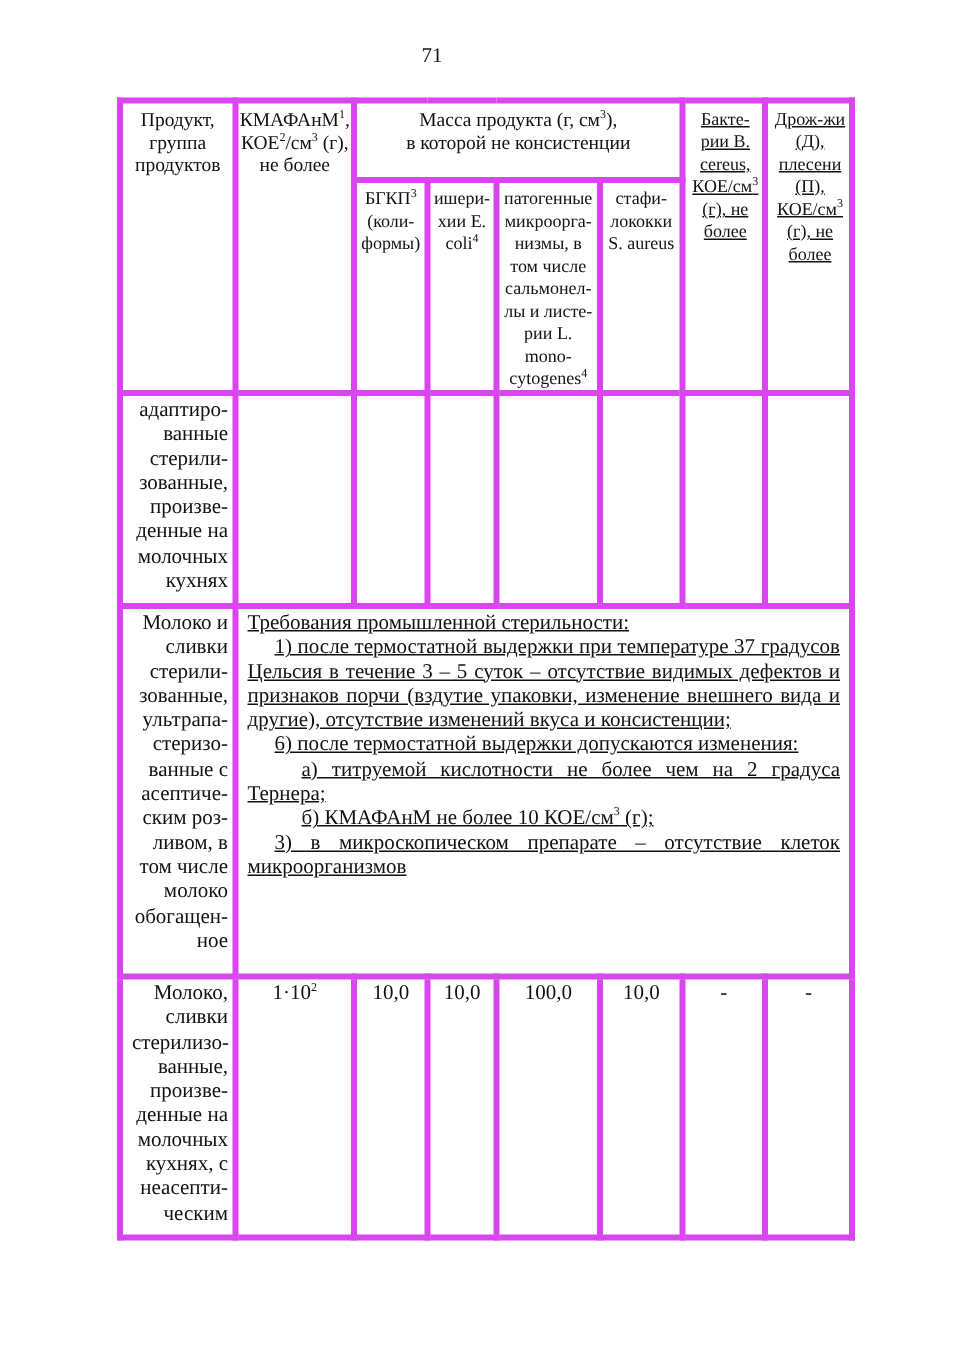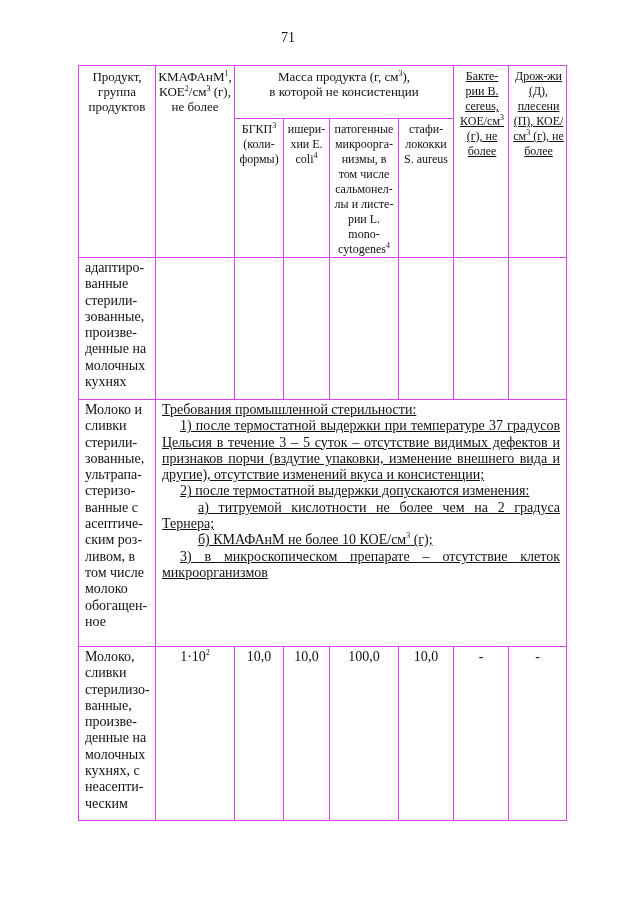--- a/index.html
+++ b/index.html
@@ -2,25 +2,25 @@
 <html><head>
 <meta charset="utf-8">
 <style>
   html, body { margin: 0; padding: 0; background: #ffffff; }
   body { width: 640px; height: 905px; position: relative; overflow: hidden;
          font-family: "Liberation Serif", "DejaVu Serif", serif; color: #111; }
   .page-number { position: absolute; top: 30px; left: 0; width: 576px; text-align: center;
                  font-size: 14px; }
   table.spec { position: absolute; left: 78px; top: 65px; border-collapse: collapse;
                table-layout: fixed; width: 488px; }
-  table.spec td { border: 1px solid #d946ef; vertical-align: top; padding: 0; }
+  table.spec td { border: 4px solid #d946ef; vertical-align: top; padding: 0; }
   .hdr { font-size: 13px; line-height: 15px; text-align: center; padding-top: 3px !important; }
   .sub { font-size: 12px; line-height: 15px; text-align: center; padding: 3px 2px 0 2px !important; }
   .subr { font-size: 12px; line-height: 15px; text-align: center; padding: 3px 2px 0 4px !important; text-decoration: underline; }
-  .prod { font-size: 14px; line-height: 16.3px; padding: 2px 3px 0 6px !important; text-align: left; }
+  .prod { font-size: 14px; line-height: 16.3px; padding: 2px 3px 0 6px !important; text-align: right; }
   .req { font-size: 14px; line-height: 16.3px; padding: 2px 6px 0 6px !important; text-align: justify; }
   .req .ln { display: block; text-decoration: underline; }
   .req .ind1 { text-indent: 18px; }
   .val { font-size: 14px; line-height: 16px; text-align: center; padding-top: 2px !important; }
   sup { font-size: 8px; vertical-align: super; line-height: 0; }
 </style>
 </head>
 <body>
 
 <div class="page-number">71</div>
@@ -73,21 +73,21 @@
     <td></td>
     <td></td>
     <td></td>
   </tr>
 
   <tr style="height:247px">
     <td class="prod">Молоко и сливки стерили-зованные, ультрапа-стеризо-ванные с асептиче-ским роз-ливом, в том числе молоко обогащен-ное</td>
     <td colspan="7" class="req">
       <span class="ln">Требования промышленной стерильности:</span>
       <span class="ln ind1">1) после термостатной выдержки при температуре 37 градусов Цельсия в течение 3 – 5 суток – отсутствие видимых дефектов и признаков порчи (вздутие упаковки, изменение внешнего вида и другие), отсутствие изменений вкуса и консистенции;</span>
-      <span class="ln ind1">2) после термостатной выдержки допускаются изменения:</span>
+      <span class="ln ind1">6) после термостатной выдержки допускаются изменения:</span>
       <span class="ln" style="text-indent:36px">а) титруемой кислотности не более чем на 2 градуса Тернера;</span>
       <span class="ln" style="text-indent:36px"><span>б) КМАФАнМ  не более 10 КОЕ/см</span><sup>3</sup><span> (г);</span></span>
       <span class="ln ind1">3) в микроскопическом препарате – отсутствие клеток микроорганизмов</span>
     </td>
   </tr>
 
   <tr style="height:174px">
     <td class="prod">Молоко, сливки стерилизо-ванные, произве-денные на молочных кухнях, с неасепти-ческим</td>
     <td class="val"><span>1·10</span><sup>2</sup></td>
     <td class="val">10,0</td>

